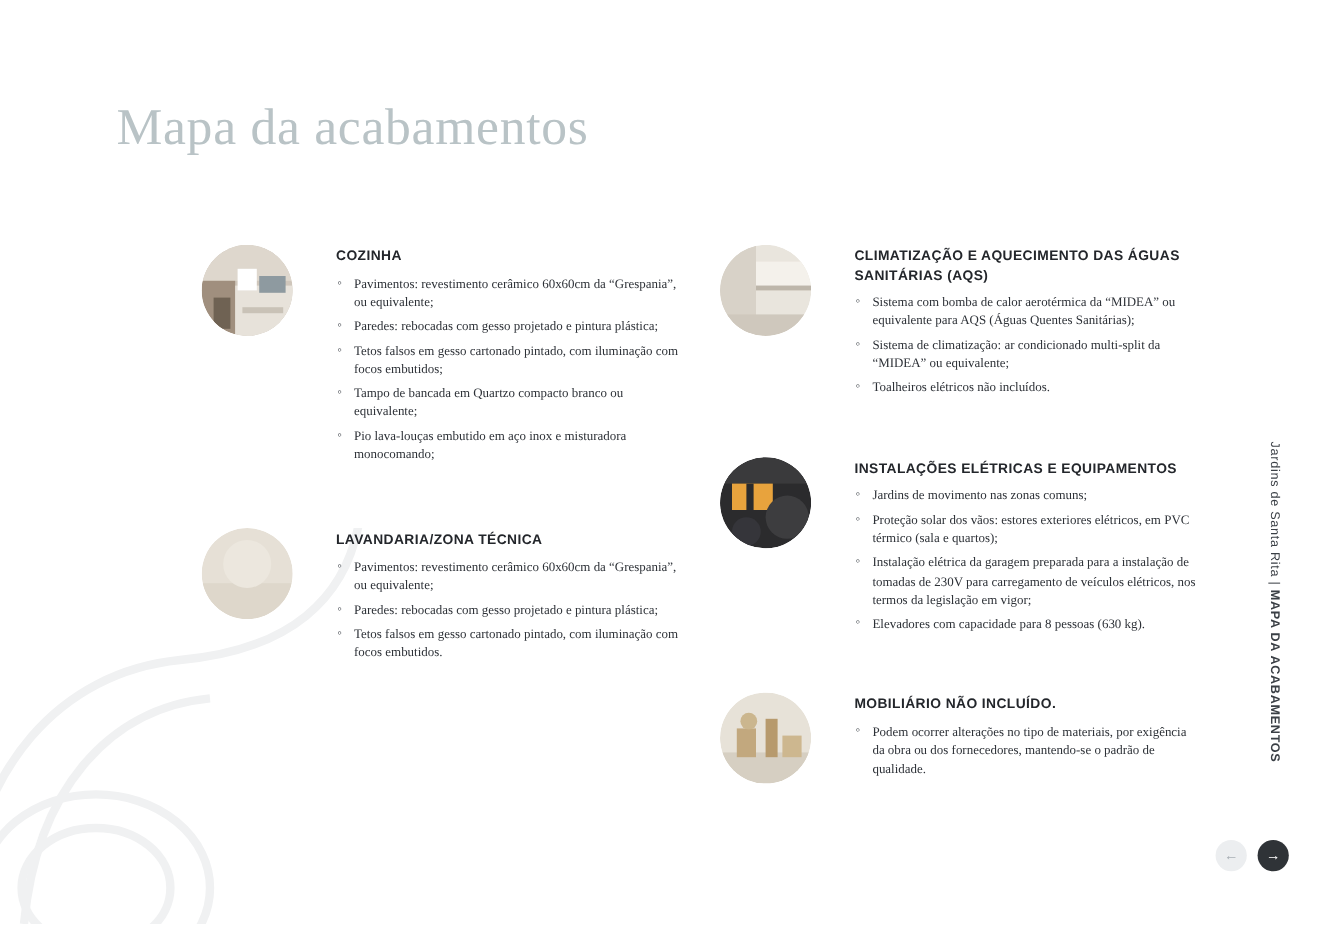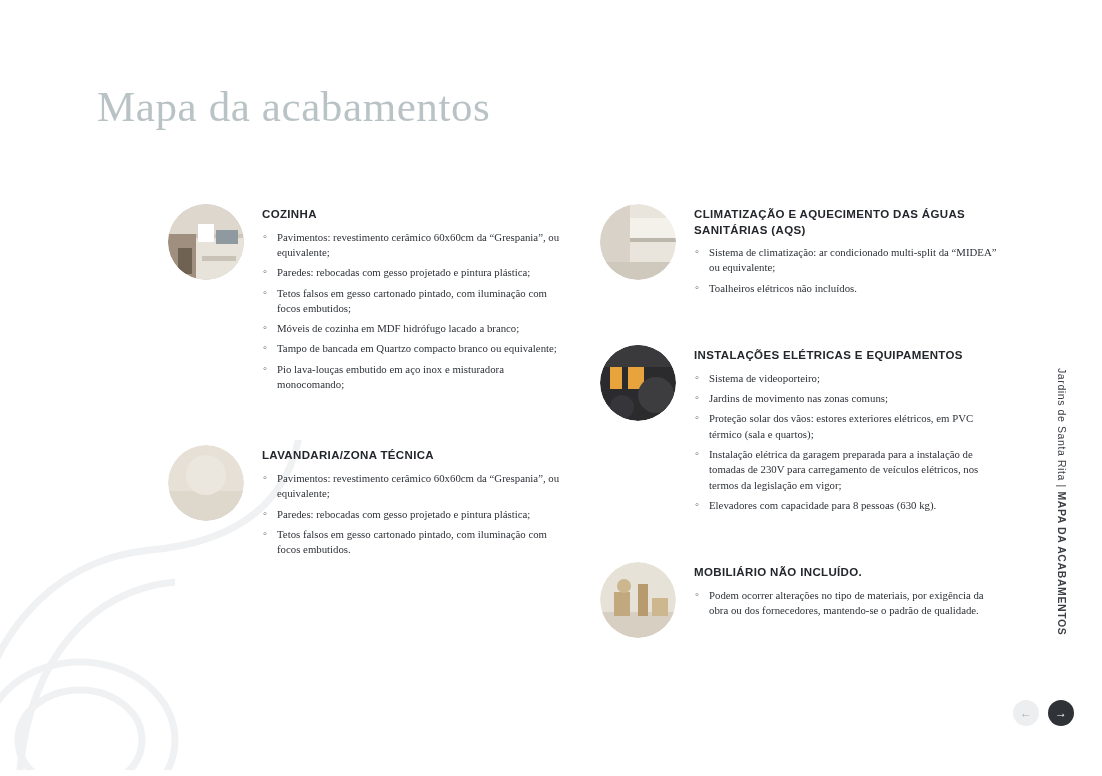--- a/index.html
+++ b/index.html
@@ -45,21 +45,21 @@
     top: 200px;
     width: 830px;
     display: flex;
     gap: 34px;
   }
   .col { width: 398px; }
   .col.right { width: 398px; }
 
   .block {
     display: flex;
-    gap: 18px;
+    gap: 36px;
     margin-bottom: 44px;
   }
   .col.right .block { margin-bottom: 40px; }
 
   .thumb {
     flex: 0 0 auto;
     width: 76px;
     height: 76px;
     border-radius: 50%;
     overflow: hidden;
@@ -182,21 +182,20 @@
               <rect x="34" y="52" width="34" height="5" fill="#c9c2b7"></rect>
             </g>
           </svg>
         </div>
         <div class="block-body">
           <div class="block-title">COZINHA</div>
           <ul class="items">
             <li>Pavimentos: revestimento cerâmico 60x60cm da “Grespania”, ou equivalente;</li>
             <li>Paredes: rebocadas com gesso projetado e pintura plástica;</li>
             <li>Tetos falsos em gesso cartonado pintado, com iluminação com focos embutidos;</li>
-            <li>Móveis de cozinha em MDF hidrófugo lacado a branco;</li>
             <li>Tampo de bancada em Quartzo compacto branco ou equivalente;</li>
             <li>Pio lava-louças embutido em aço inox e misturadora monocomando;</li>
           </ul>
         </div>
       </div>
 
       <div class="block">
         <div class="thumb">
           <svg width="76" height="76" viewBox="0 0 76 76">
             <defs>
@@ -238,20 +237,21 @@
               <rect x="0" y="0" width="30" height="76" fill="#d8d2c8"></rect>
               <rect x="30" y="14" width="46" height="20" fill="#f4f1eb"></rect>
               <rect x="30" y="34" width="46" height="4" fill="#bdb6aa"></rect>
               <rect x="0" y="58" width="76" height="18" fill="#cfc8bd"></rect>
             </g>
           </svg>
         </div>
         <div class="block-body">
           <div class="block-title">CLIMATIZAÇÃO E AQUECIMENTO DAS ÁGUAS SANITÁRIAS (AQS)</div>
           <ul class="items">
+            <li>Sistema com bomba de calor aerotérmica da “MIDEA” ou equivalente para AQS (Águas Quentes Sanitárias);</li>
             <li>Sistema de climatização: ar condicionado multi-split da “MIDEA” ou equivalente;</li>
             <li>Toalheiros elétricos não incluídos.</li>
           </ul>
         </div>
       </div>
 
       <div class="block">
         <div class="thumb">
           <svg width="76" height="76" viewBox="0 0 76 76">
             <defs>
@@ -265,21 +265,20 @@
               <rect x="10" y="22" width="34" height="22" fill="#e8a33d"></rect>
               <rect x="22" y="22" width="6" height="22" fill="#2b2b2d"></rect>
               <circle cx="56" cy="50" r="18" fill="#3d3d3f"></circle>
               <circle cx="22" cy="62" r="12" fill="#35353a"></circle>
             </g>
           </svg>
         </div>
         <div class="block-body">
           <div class="block-title">INSTALAÇÕES ELÉTRICAS E EQUIPAMENTOS</div>
           <ul class="items">
-            <li>Sistema de videoporteiro;</li>
             <li>Jardins de movimento nas zonas comuns;</li>
             <li>Proteção solar dos vãos: estores exteriores elétricos, em PVC térmico (sala e quartos);</li>
             <li>Instalação elétrica da garagem preparada para a instalação de tomadas de 230V para carregamento de veículos elétricos, nos termos da legislação em vigor;</li>
             <li>Elevadores com capacidade para 8 pessoas (630 kg).</li>
           </ul>
         </div>
       </div>
 
       <div class="block">
         <div class="thumb">

